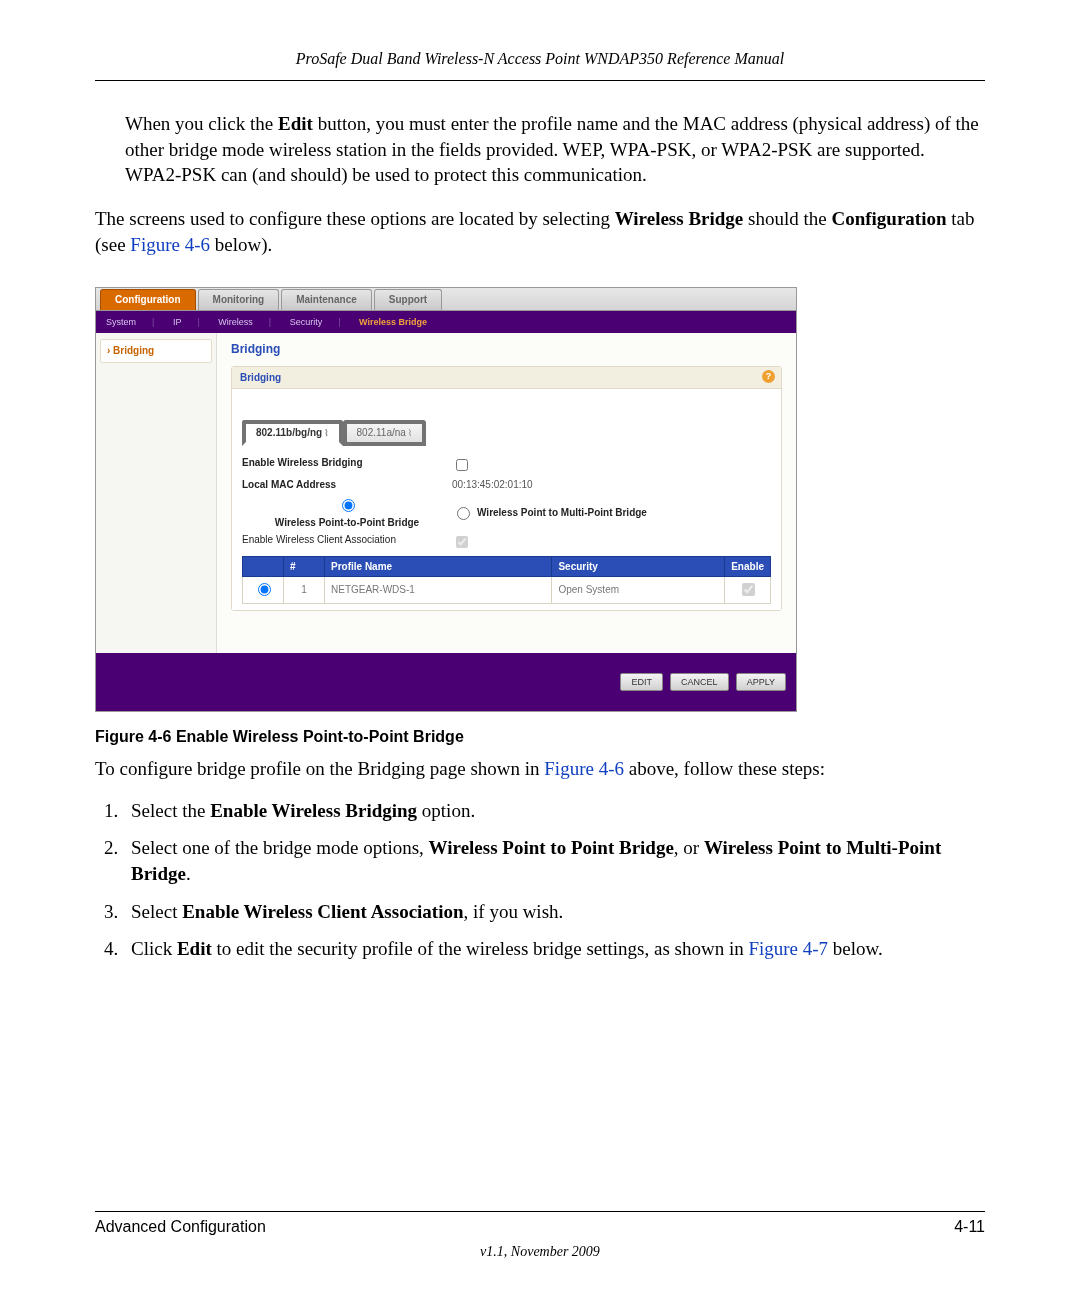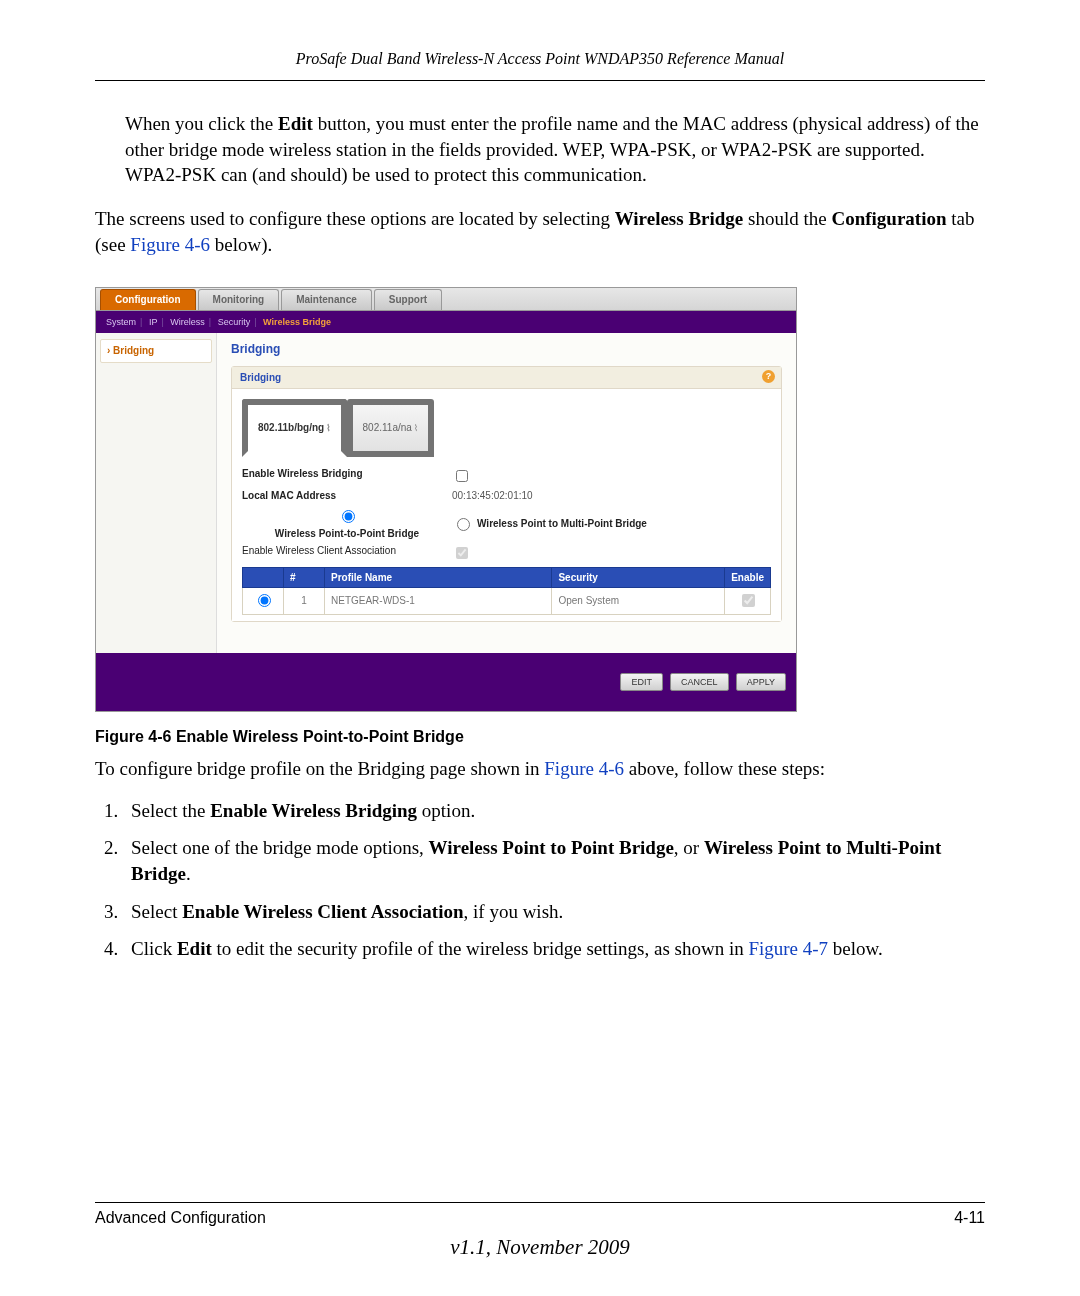--- a/index.html
+++ b/index.html
@@ -93,21 +93,21 @@
     color: #fff;
     border-color: #a64f00;
   }
   .ui-subnav {
     background: #4a0073;
     color: #fff;
     padding: 5px 10px;
     font-size: 9px;
   }
   .ui-subnav span {
-    margin-right: 4px;
+    margin-right: 16px;
     color: #d9c6ef;
   }
   .ui-subnav span.active {
     color: #f2a03a;
     font-weight: bold;
   }
   .ui-subnav span.sep {
     color: #7a52a0;
   }
   .ui-body {
@@ -178,27 +178,28 @@
   .ui-panel-body {
     padding: 10px 10px 6px 10px;
     background: #fff;
   }
   .band-tabs {
     display: flex;
     gap: 0;
     margin-bottom: 10px;
   }
   .band-tab {
-    border: 6px solid #737373;
+    border: 4px solid #737373;
     border-radius: 3px 3px 0 0;
-    padding: 16px 10px;
+    padding: 2px 10px;
     font-size: 10px;
     background: linear-gradient(#f5f5f5,#e2e2e2);
     color: #666;
     cursor: pointer;
+    margin-top: 21px;
   }
   .band-tab.active {
     background: #fff;
     color: #333;
     font-weight: bold;
     border-bottom-color: #fff;
   }
   .band-tab .wifi {
     font-size: 9px;
     margin-left: 2px;
@@ -296,21 +297,21 @@
   }
   .footer-row {
     display: flex;
     justify-content: space-between;
     font-family: Arial, Helvetica, sans-serif;
     font-size: 16px;
   }
   .footer-version {
     text-align: center;
     font-style: italic;
-    font-size: 21px;
+    font-size: 14px;
     margin-top: 8px;
   }
 </style>
 </head>
 <body>
 
 <div class="page">
   <div class="header-title">ProSafe Dual Band Wireless-N Access Point WNDAP350 Reference Manual</div>
   <hr class="rule">
 

